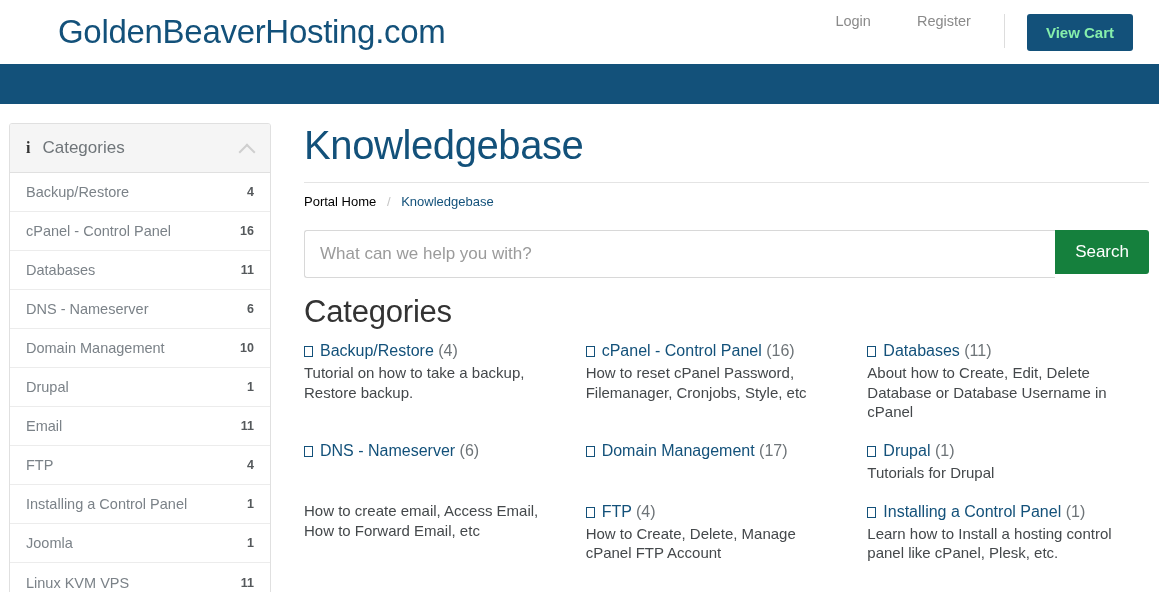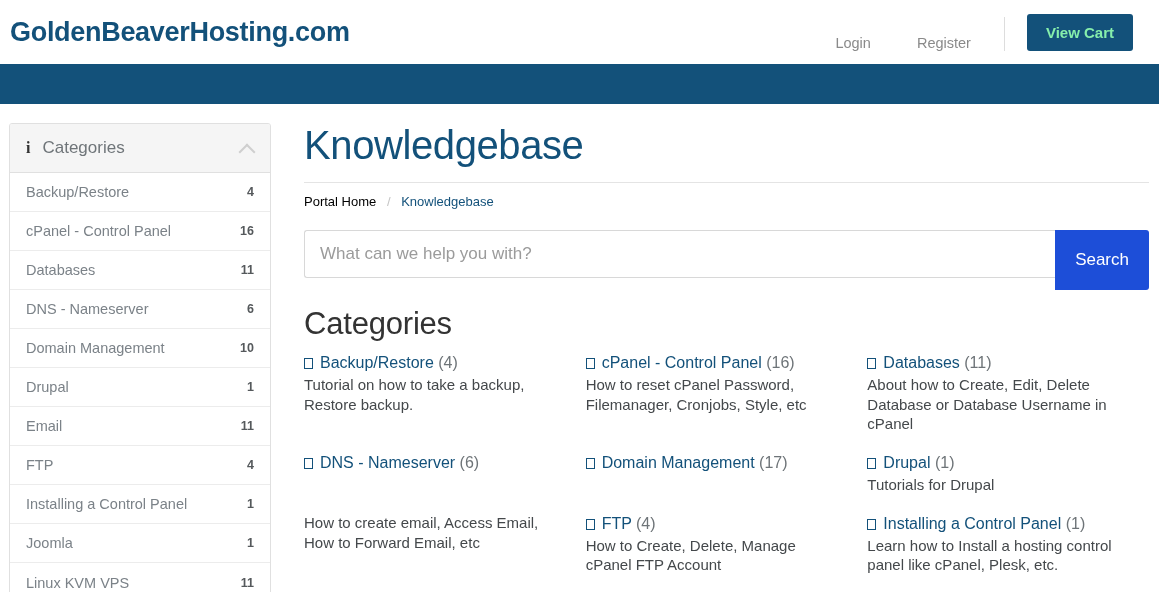--- a/index.html
+++ b/index.html
@@ -14,31 +14,32 @@
   
   .topbar {
     position: relative;
     height: 64px;
     background: #ffffff;
     display: flex;
     align-items: center;
     padding: 0 10px 0 10px;
   }
   .brand {
-    font-size: 27px;
+    font-size: 33px;
     color: #13517a;
-    font-weight: 700;
+    font-weight: 400;
     letter-spacing: -0.3px;
     white-space: nowrap;
     text-decoration: none;
+    margin-left: 48px;
   }
   .topnav {
     margin-left: auto;
     display: flex;
-    align-items: flex-end;
+    align-items: flex-start;
     gap: 8px;
     padding-right: 16px;
   }
   .topnav a.navlink {
     color: #8a8a8a;
     font-size: 14.5px;
     text-decoration: none;
     padding: 0 19px;
     line-height: 1;
   }
@@ -181,22 +182,22 @@
     border-radius: 3px 0 0 3px;
     padding: 0 15px;
     font-size: 17px;
     color: #0f172a;
     font-family: "Liberation Sans", sans-serif;
     outline: none;
     min-width: 0;
   }
   .searchbar input::placeholder { color: #9b9b9b; }
   .searchbar button {
-    height: 60px;
-    background: #1d4ed8;
+    height: 44px;
+    background: #15803d;
     color: #ffffff;
     border: none;
     border-radius: 0 3px 3px 0;
     font-size: 17px;
     padding: 0 20px;
     cursor: pointer;
     font-family: "Liberation Sans", sans-serif;
   }
 
   h2.section-title {

